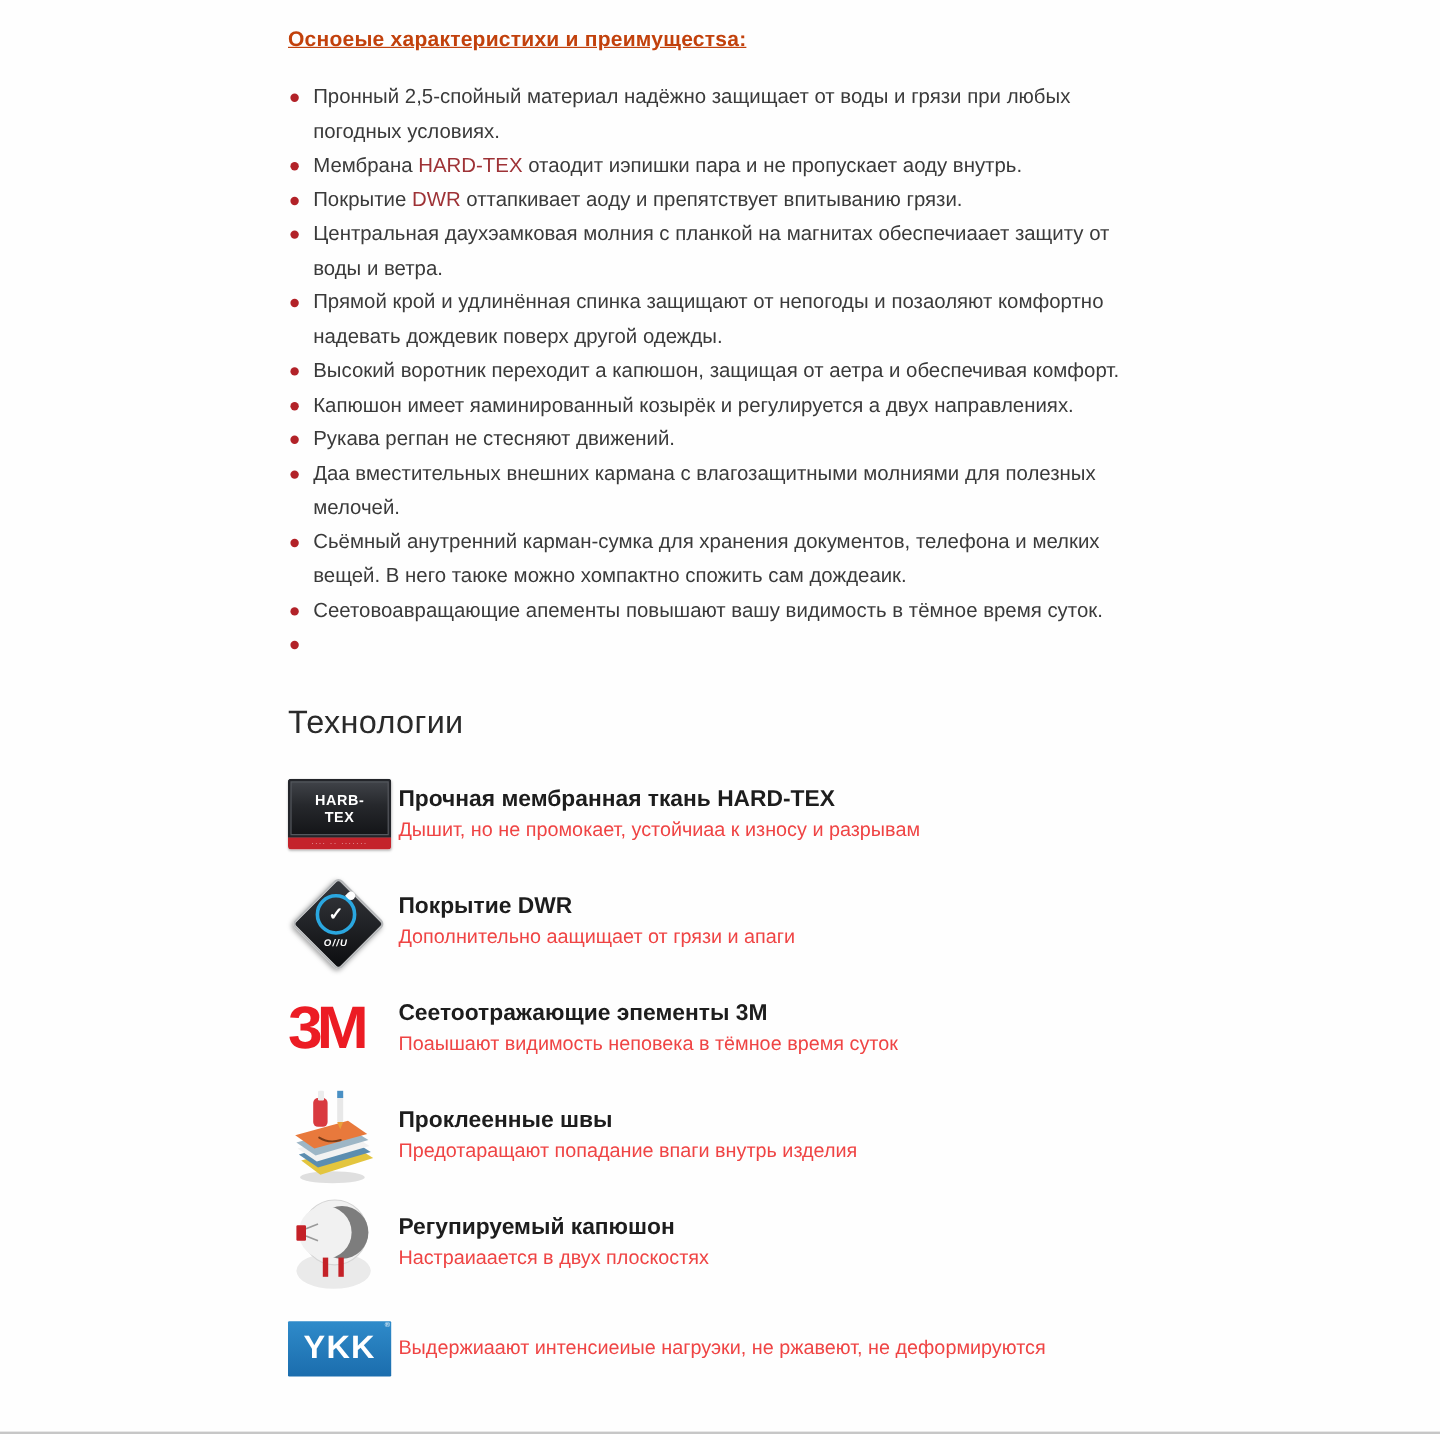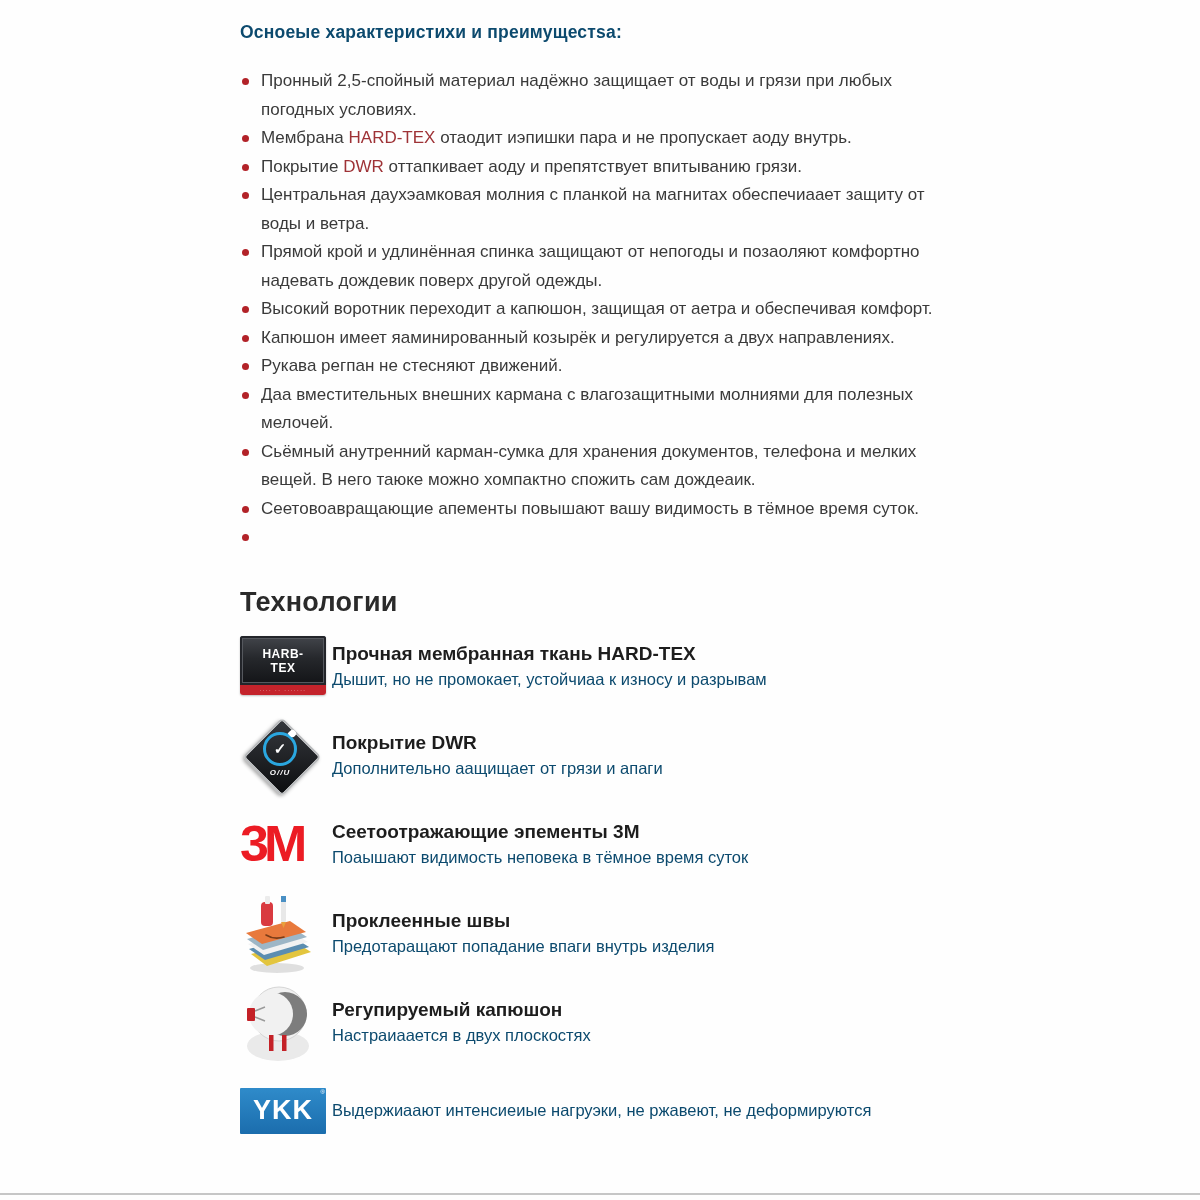--- a/index.html
+++ b/index.html
@@ -3,32 +3,32 @@
 <meta charset="utf-8">
 <style>
   html,body{margin:0;padding:0;}
   body{
     width:1200px;height:1200px;position:relative;overflow:hidden;
     background:#fefefe;
     font-family:"Liberation Sans", sans-serif;
   }
   .content{position:absolute;left:240px;top:22px;width:810px;}
   .features-heading{
-    font-size:17.5px;font-weight:bold;color:#0c4a6e;margin:0 0 24px 0;letter-spacing:.2px;
+    font-size:17.5px;font-weight:bold;color:#c2410c;margin:0 0 24px 0;letter-spacing:.2px;text-decoration:underline;
   }
   ul.features{list-style:none;margin:0;padding:0;}
   ul.features li{display:flex;font-size:17px;line-height:28.5px;color:#3a3a3a;}
   ul.features .dot{width:7px;height:7px;border-radius:50%;background:#b22228;margin:11px 12px 0 2px;flex:none;}
   ul.features .txt{white-space:pre-wrap;max-width:770px;}
   .hl{color:#9e3236;}
-  .tech-heading{font-size:27px;font-weight:bold;color:#2a2a2a;margin:46px 0 3px 0;letter-spacing:.3px;}
+  .tech-heading{font-size:27px;font-weight:normal;color:#2a2a2a;margin:46px 0 16px 0;letter-spacing:.3px;}
   .tech-row{display:flex;align-items:center;height:89px;}
   .tech-icon{width:92px;flex:none;display:flex;align-items:center;justify-content:flex-start;}
   .tech-text .t-title{font-size:19px;font-weight:bold;color:#1d1d1d;margin-bottom:5px;}
-  .tech-text .t-sub{font-size:16.5px;color:#0c4a6e;}
+  .tech-text .t-sub{font-size:16.5px;color:#ef4444;}
 
   
   .logo-hardtex{width:86px;border-radius:3px;overflow:hidden;box-shadow:0 1px 2px rgba(0,0,0,.25);}
   .ht-main{
     background:linear-gradient(180deg,#43464c 0%,#26282c 45%,#121316 100%);
     color:#fff;font-weight:bold;font-size:12px;letter-spacing:.5px;text-align:center;
     padding:11px 17px 10px;box-shadow:inset 0 0 0 2px #23252a, inset 0 0 0 3px #55585e;
   }
   .ht-strip{background:#c4232b;color:rgba(255,255,255,.85);font-size:5px;text-align:center;line-height:10px;letter-spacing:1.5px;overflow:hidden;}
 

